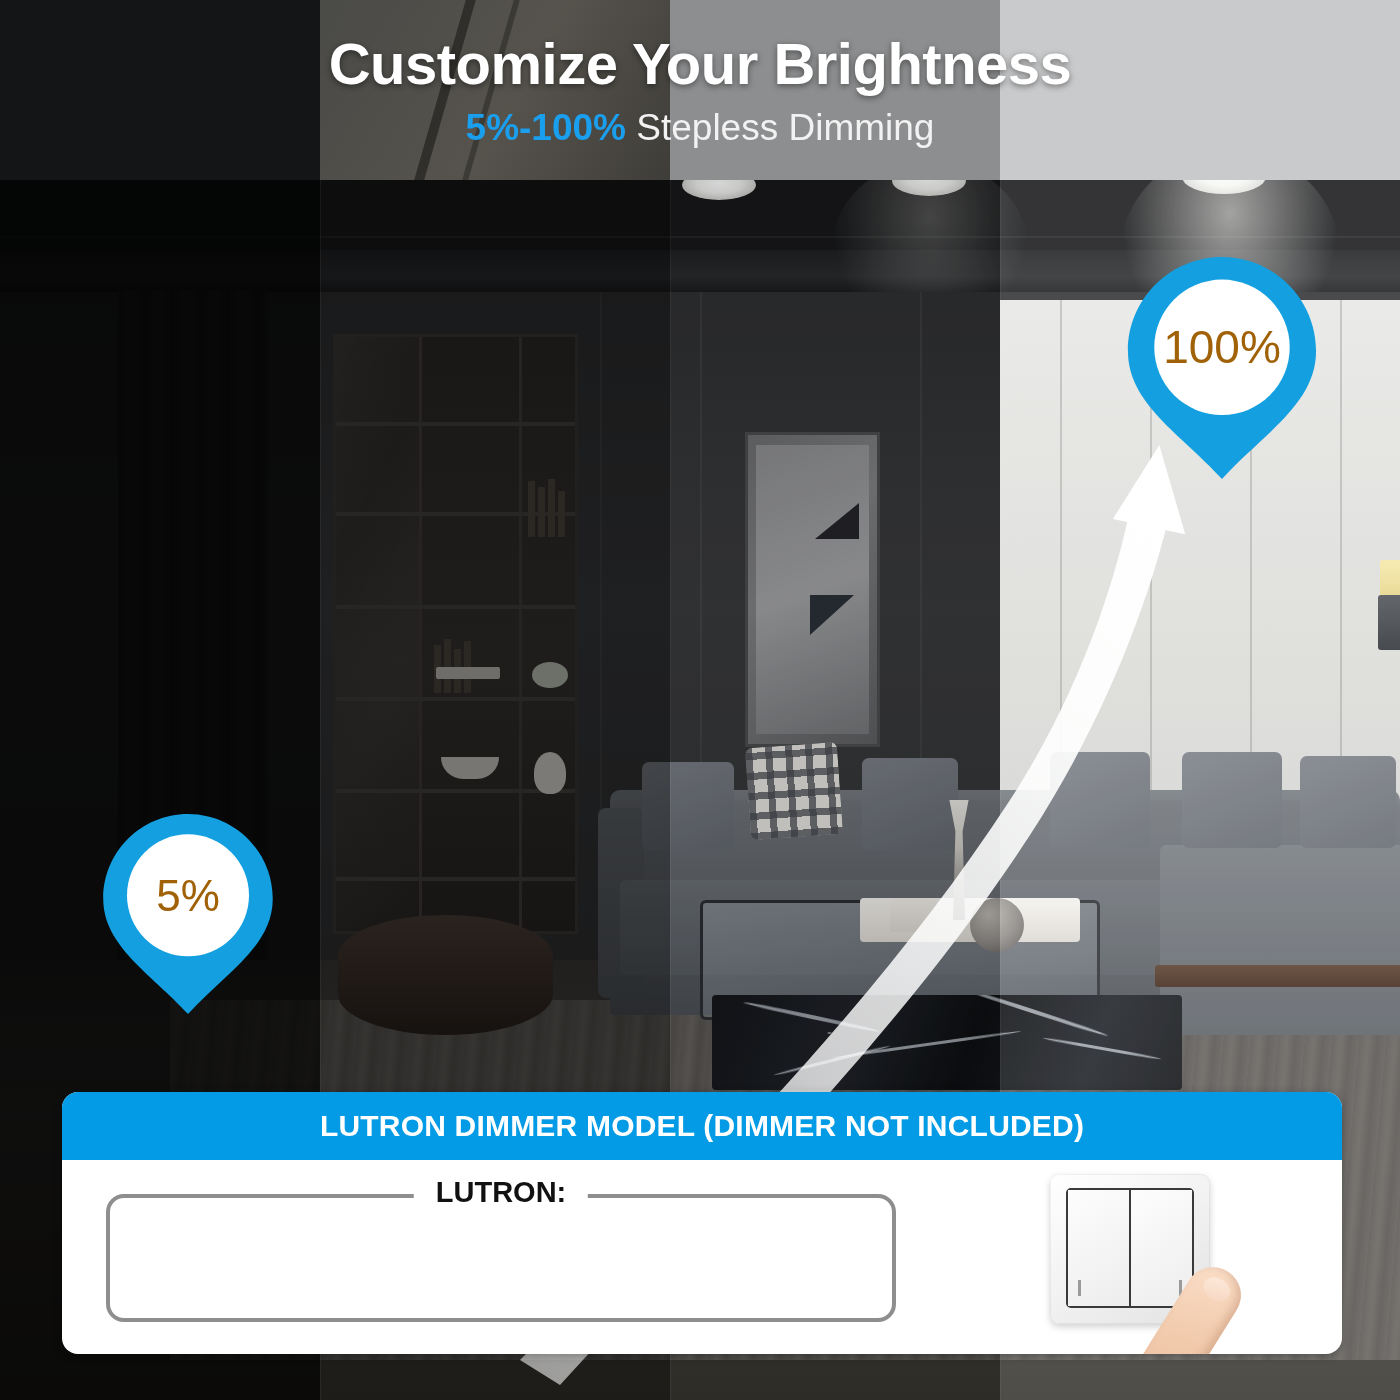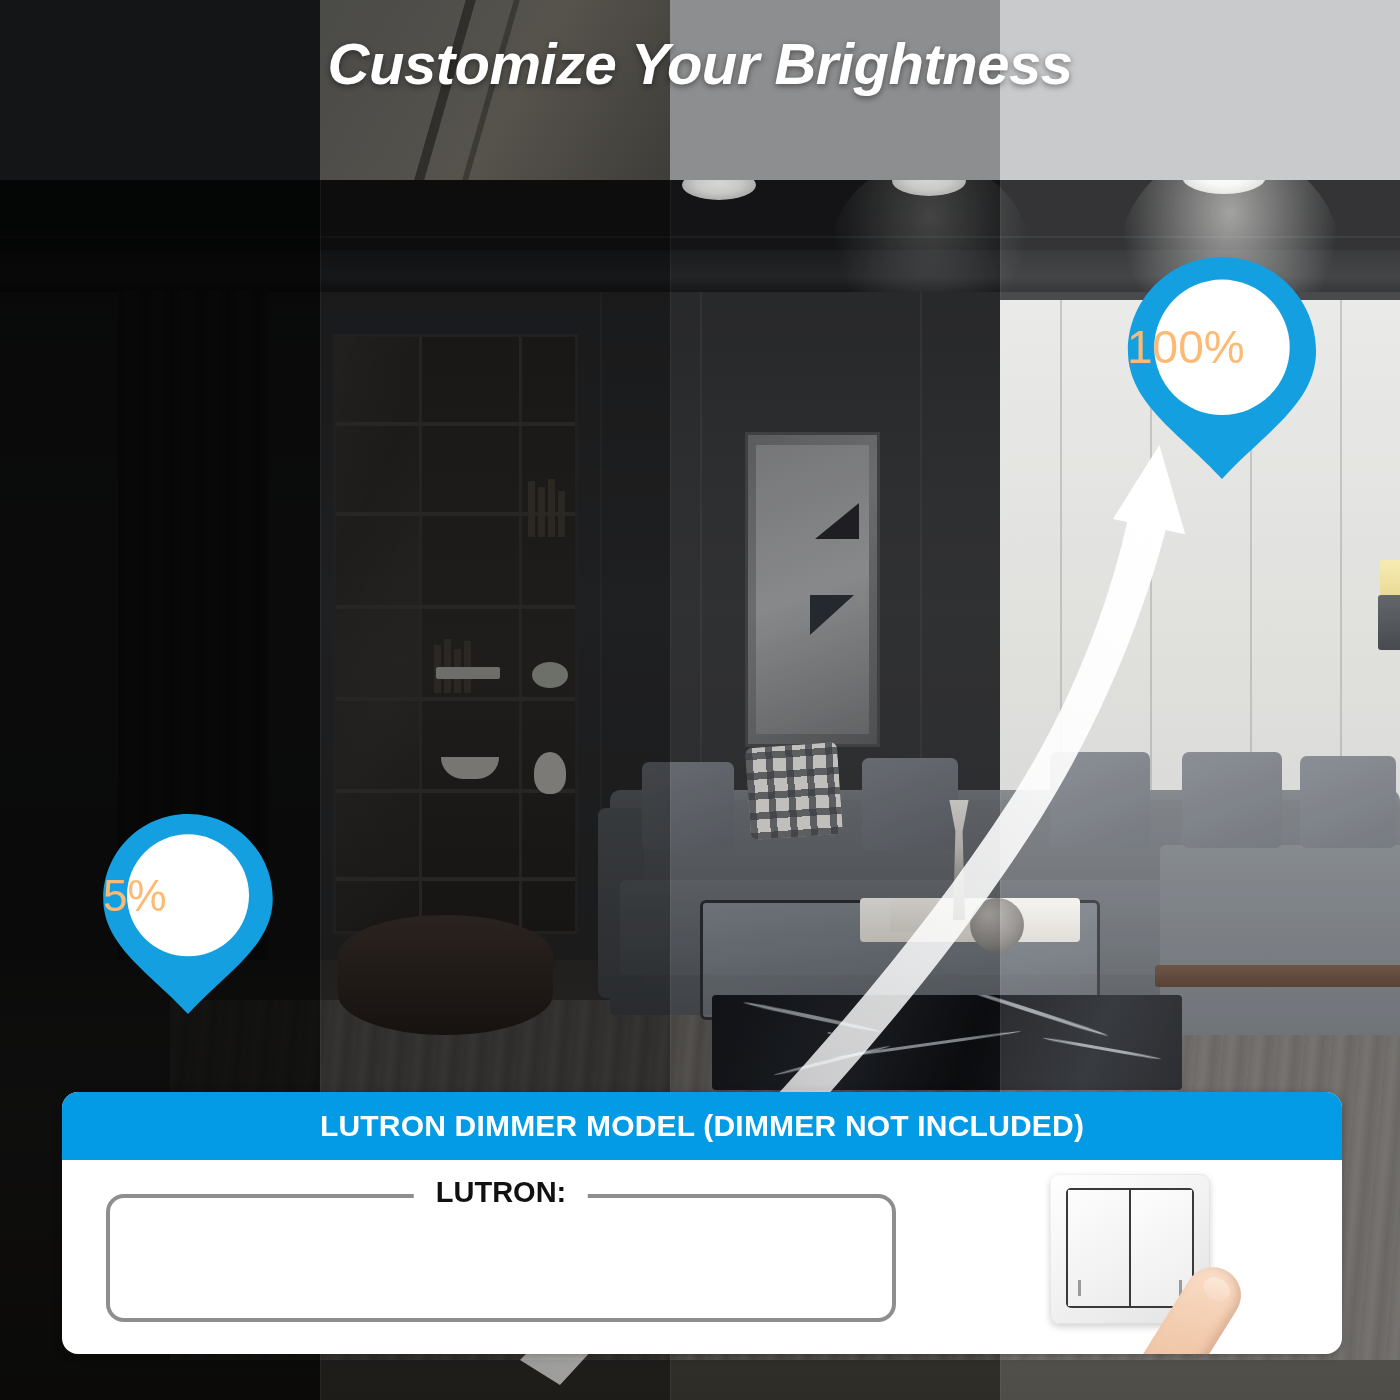--- a/index.html
+++ b/index.html
@@ -217,21 +217,20 @@
   .band-2 { left:320px; width:350px; background: rgba(0,0,0,.46); }
   .band-3 { left:670px; width:330px; background: rgba(0,0,0,.16); }
   .band-4 { left:1000px; width:400px; background: rgba(255,255,255,.12); }
 
   .band-edge { position:absolute; top:0; width:1px; height:1400px; background:rgba(255,255,255,.05); }
 
   
   #header {
     position:absolute; left:0; top:0; width:1400px; height:180px; z-index:40;
     text-align:center;
-    font-style:italic;
   }
   #header .head-band { position:absolute; top:0; height:180px; }
   .hb1 { left:0; width:320px; background:#141516; }
   .hb2 { left:320px; width:350px; background:linear-gradient(120deg,#4a4a47 0%,#56534d 55%,#3f3d39 100%); }
   .hb3 { left:670px; width:330px; background:#8d8e8f; }
   .hb4 { left:1000px; width:400px; background:#c9cacb; }
   .hb2-streak { position:absolute; top:0; width:10px; height:180px;
     background:rgba(20,20,18,.55); transform:skewX(-16deg); }
 
   #headline {
@@ -250,21 +249,21 @@
   #arrow-svg { position:absolute; left:0; top:0; width:1400px; height:1400px; z-index:25; pointer-events:none; }
 
   
   .pin {
     position:absolute; z-index:30;
     width:var(--w); height:var(--h);
   }
   .pin svg { position:absolute; inset:0; width:100%; height:100%; display:block; }
   .pin .pin-label {
     position:absolute; left:0; top:0; width:100%;
-    color:#fdba74; font-weight:normal;
+    text-align:center; color:#a16207; font-weight:normal;
     line-height:1;
   }
 
   
   #card {
     position:absolute; left:62px; top:1092px; width:1280px; height:262px;
     background:#ffffff; border-radius:16px; overflow:hidden; z-index:45;
     box-shadow:0 2px 10px rgba(0,0,0,.25);
   }
   #card-header {
@@ -435,20 +434,21 @@
   <div id="header">
     <div class="head-band hb1"></div>
     <div class="head-band hb2">
       <div class="hb2-streak" style="left:120px;"></div>
       <div class="hb2-streak" style="left:168px; width:6px; opacity:.7;"></div>
     </div>
     <div class="head-band hb3"></div>
     <div class="head-band hb4"></div>
 
     <div id="headline">Customize Your Brightness</div>
+    <div id="subline"><span class="accent" style="color: rgb(26, 159, 239);">5%-100%</span><span> Stepless Dimming</span></div>
   </div>
 
   <svg id="arrow-svg" viewBox="0 0 1400 1400">
     <defs>
       <linearGradient id="arrGrad" x1="0" y1="1" x2="1" y2="0">
         <stop offset="0%" stop-color="#ffffff" stop-opacity="0.55"></stop>
         <stop offset="45%" stop-color="#ffffff" stop-opacity="0.80"></stop>
         <stop offset="100%" stop-color="#ffffff" stop-opacity="1"></stop>
       </linearGradient>
     </defs>

